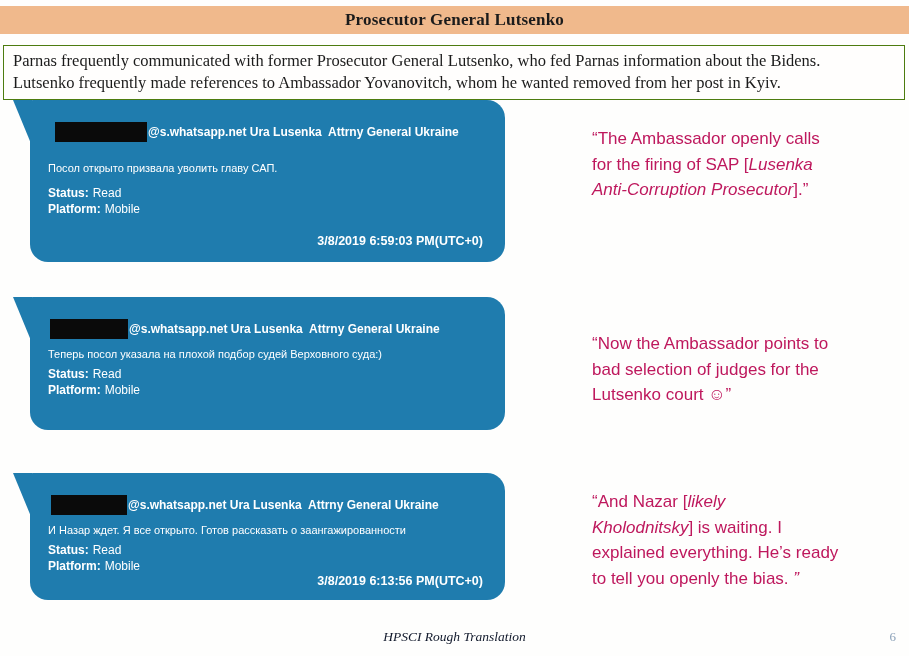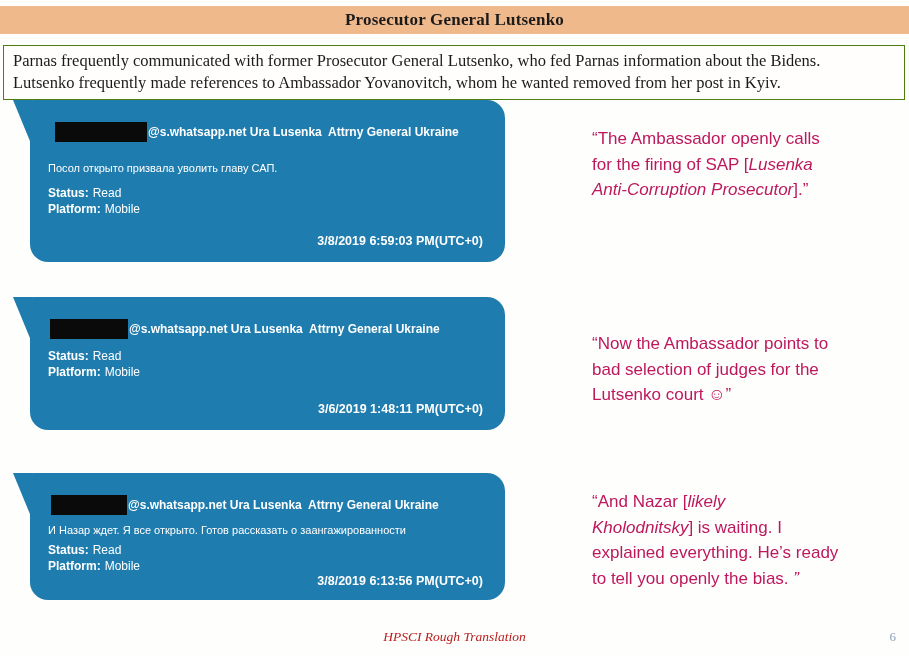--- a/index.html
+++ b/index.html
@@ -128,21 +128,21 @@
   .translation.pos3 { top: 489px; }
 
   
   .footer-label {
     position: absolute;
     left: 0; right: 0;
     top: 629px;
     text-align: center;
     font-style: italic;
     font-size: 13.5px;
-    color: #b91c1c;
+    color: #0f172a;
     font-family: "Liberation Serif", serif;
   }
   .page-number {
     position: absolute;
     top: 629px;
     right: 13px;
     font-size: 13px;
     color: #8AA0B8;
     font-family: "Liberation Serif", serif;
   }
@@ -180,27 +180,27 @@
   </div>
   <div class="translation pos1"><span>“The Ambassador openly calls</span><br><span>for the firing of SAP [</span><i>Lusenka</i><br><i>Anti-Corruption Prosecutor</i><span>].”</span></div>
 
   <div class="bubble pos2">
     <div class="bubble-tail"></div>
     <div class="bubble-body">
       <div class="bubble-header">
         <span class="redaction"></span>
         <span>@s.whatsapp.net Ura Lusenka  Attrny General Ukraine</span>
       </div>
+      <div class="bubble-message">Теперь посол указала на плохой подбор судей Верховного суда:)</div>
       <div class="meta">
         <span class="meta-label">Status:</span><span>Read</span>
       </div>
       <div class="meta">
         <span class="meta-label">Platform:</span><span>Mobile</span>
       </div>
-      <div class="timestamp">3/6/2019 1:48:11 PM(UTC+0)</div>
     </div>
   </div>
   <div class="translation pos2"><span>“Now the Ambassador points to</span><br><span>bad selection of judges for the</span><br><span>Lutsenko court ☺”</span></div>
 
   <div class="bubble pos3">
     <div class="bubble-tail"></div>
     <div class="bubble-body">
       <div class="bubble-header">
         <span class="redaction"></span>
         <span>@s.whatsapp.net Ura Lusenka  Attrny General Ukraine</span>

